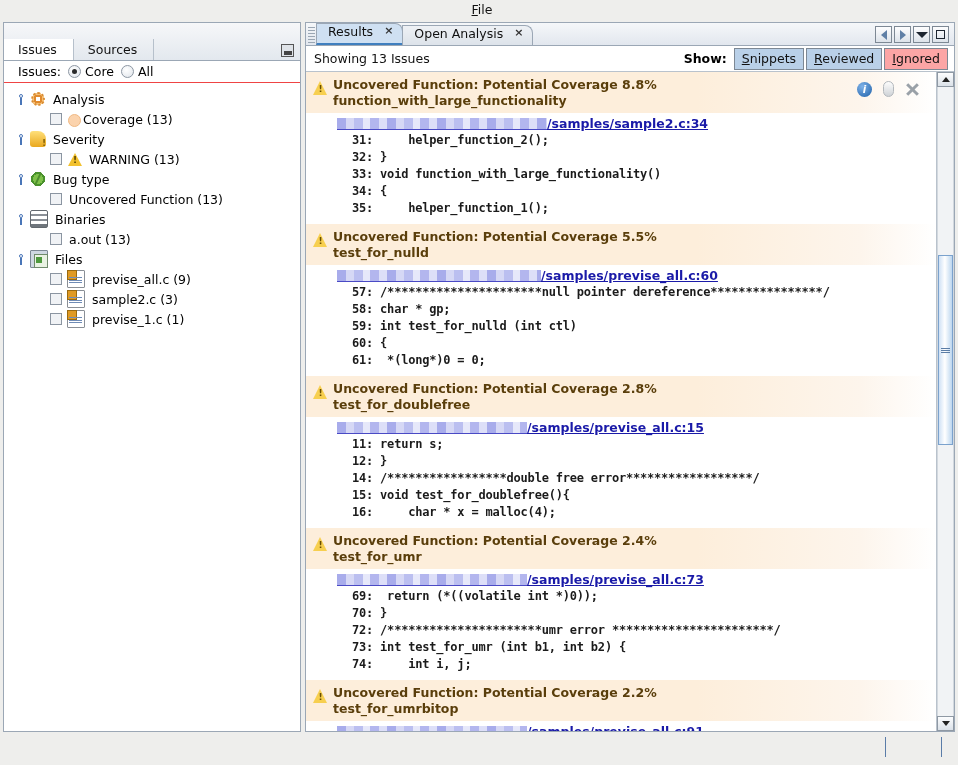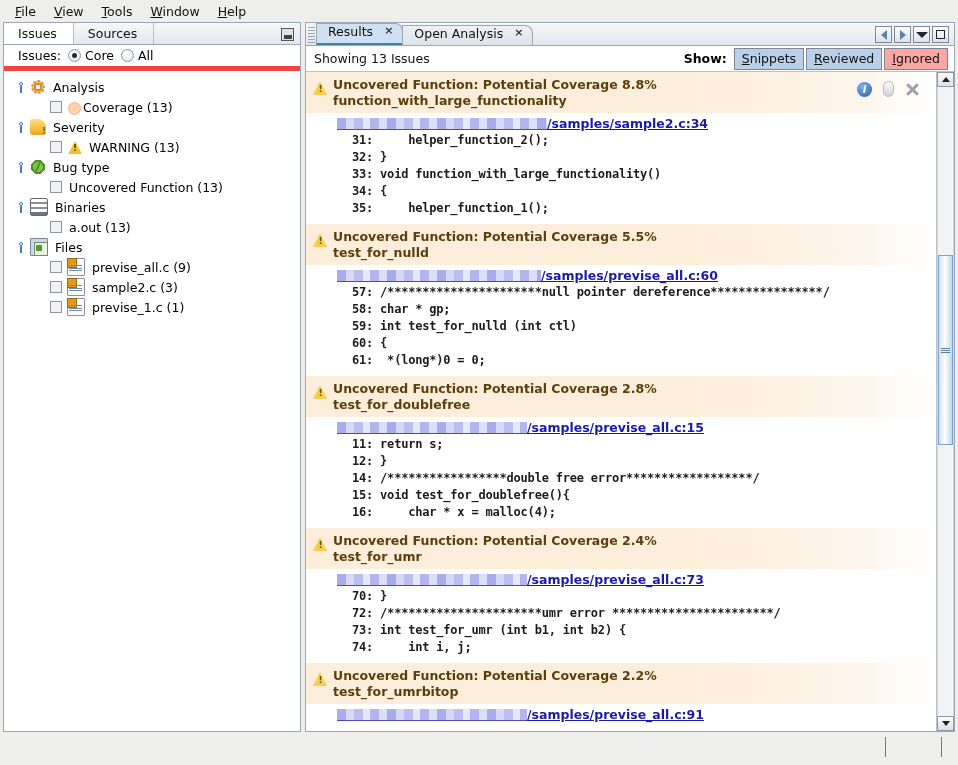--- a/index.html
+++ b/index.html
@@ -4,31 +4,31 @@
 <style>
   html,body{margin:0;padding:0;}
   body{
     width:958px;height:765px;overflow:hidden;
     background:#eeeeec;
     font-family:"DejaVu Sans","Liberation Sans",sans-serif;
     font-size:12px;color:#000;
     -webkit-font-smoothing:antialiased;
   }
   
-  .menubar{height:22px;display:flex;align-items:center;padding-left:6px;background:#eeeeec;}
+  .menubar{height:22px;display:flex;align-items:center;padding-left:6px;background:#eeeeec;flex-direction:column;}
   .menubar .mi{padding:2px 9px;font-size:12.5px;color:#111;cursor:default;}
   .menubar .mi u{text-decoration:underline;}
 
   
   .main{display:flex;height:710px;padding:0 3px;box-sizing:border-box;}
 
   
   .leftpanel{width:298px;display:flex;flex-direction:column;}
   .lp-tabrow{
-    height:22px;display:flex;align-items:flex-end;
+    height:38px;display:flex;align-items:flex-end;
     border:1px solid #9ba7b5;border-bottom:none;
     background:linear-gradient(#f6f7f9,#e3e8ee);
     position:relative;box-sizing:border-box;
   }
   .lp-tab{
     padding:3px 16px 3px 14px;font-size:12.5px;color:#111;
     border-right:1px solid #b6c0cb;cursor:default;line-height:15px;
   }
   .lp-tab.active{background:#ffffff;}
   .lp-tabfill{flex:1;}
@@ -38,21 +38,21 @@
     display:flex;align-items:flex-end;justify-content:center;box-sizing:border-box;
   }
   .lp-minbtn i{display:block;width:8px;height:4px;background:#444;margin-bottom:1px;}
 
   .lp-body{
     flex:1;border:1px solid #9ba7b5;background:#ffffff;
     display:flex;flex-direction:column;box-sizing:border-box;
   }
   .lp-filterrow{
     height:21px;display:flex;align-items:center;gap:7px;
-    padding-left:14px;border-bottom:5px solid #ef4444;
+    padding-left:14px;border-bottom:1px solid #ef4444;
     background:#ffffff;font-size:12.5px;
   }
   .radio{width:11px;height:11px;border-radius:50%;border:1px solid #8d97a3;
     background:radial-gradient(circle at 40% 35%,#ffffff,#dfe4ea);
     display:inline-block;position:relative;vertical-align:-2px;}
   .radio.on::after{content:"";position:absolute;left:2.5px;top:2.5px;width:5px;height:5px;border-radius:50%;background:#2b2b2b;}
   .radio-lbl{display:flex;align-items:center;gap:4px;}
 
   .tree{padding:6px 0 0 0;flex:1;overflow:hidden;}
   .trow{display:flex;align-items:center;height:20px;font-size:12.5px;white-space:nowrap;}
@@ -408,20 +408,21 @@
               <span class="issue-titles">
                 <div class="issue-title">Uncovered Function: Potential Coverage 2.4%</div>
                 <div class="issue-sub">test_for_umr</div>
               </span>
             </div>
             <div class="issue-body">
               <div class="pathline">
                 <span class="redact" style="width:190px"></span>
                 <span class="pathlink">/samples/previse_all.c:73</span>
               </div>
+              <div class="codeline">69:  return (*((volatile int *)0));</div>
               <div class="codeline">70: }</div>
               <div class="codeline">72: /**********************umr error ***********************/</div>
               <div class="codeline">73: int test_for_umr (int b1, int b2) {</div>
               <div class="codeline">74:     int i, j;</div>
             </div>
           </div>
 
           <div class="issue">
             <div class="issue-head">
               <span class="wicon"></span>

